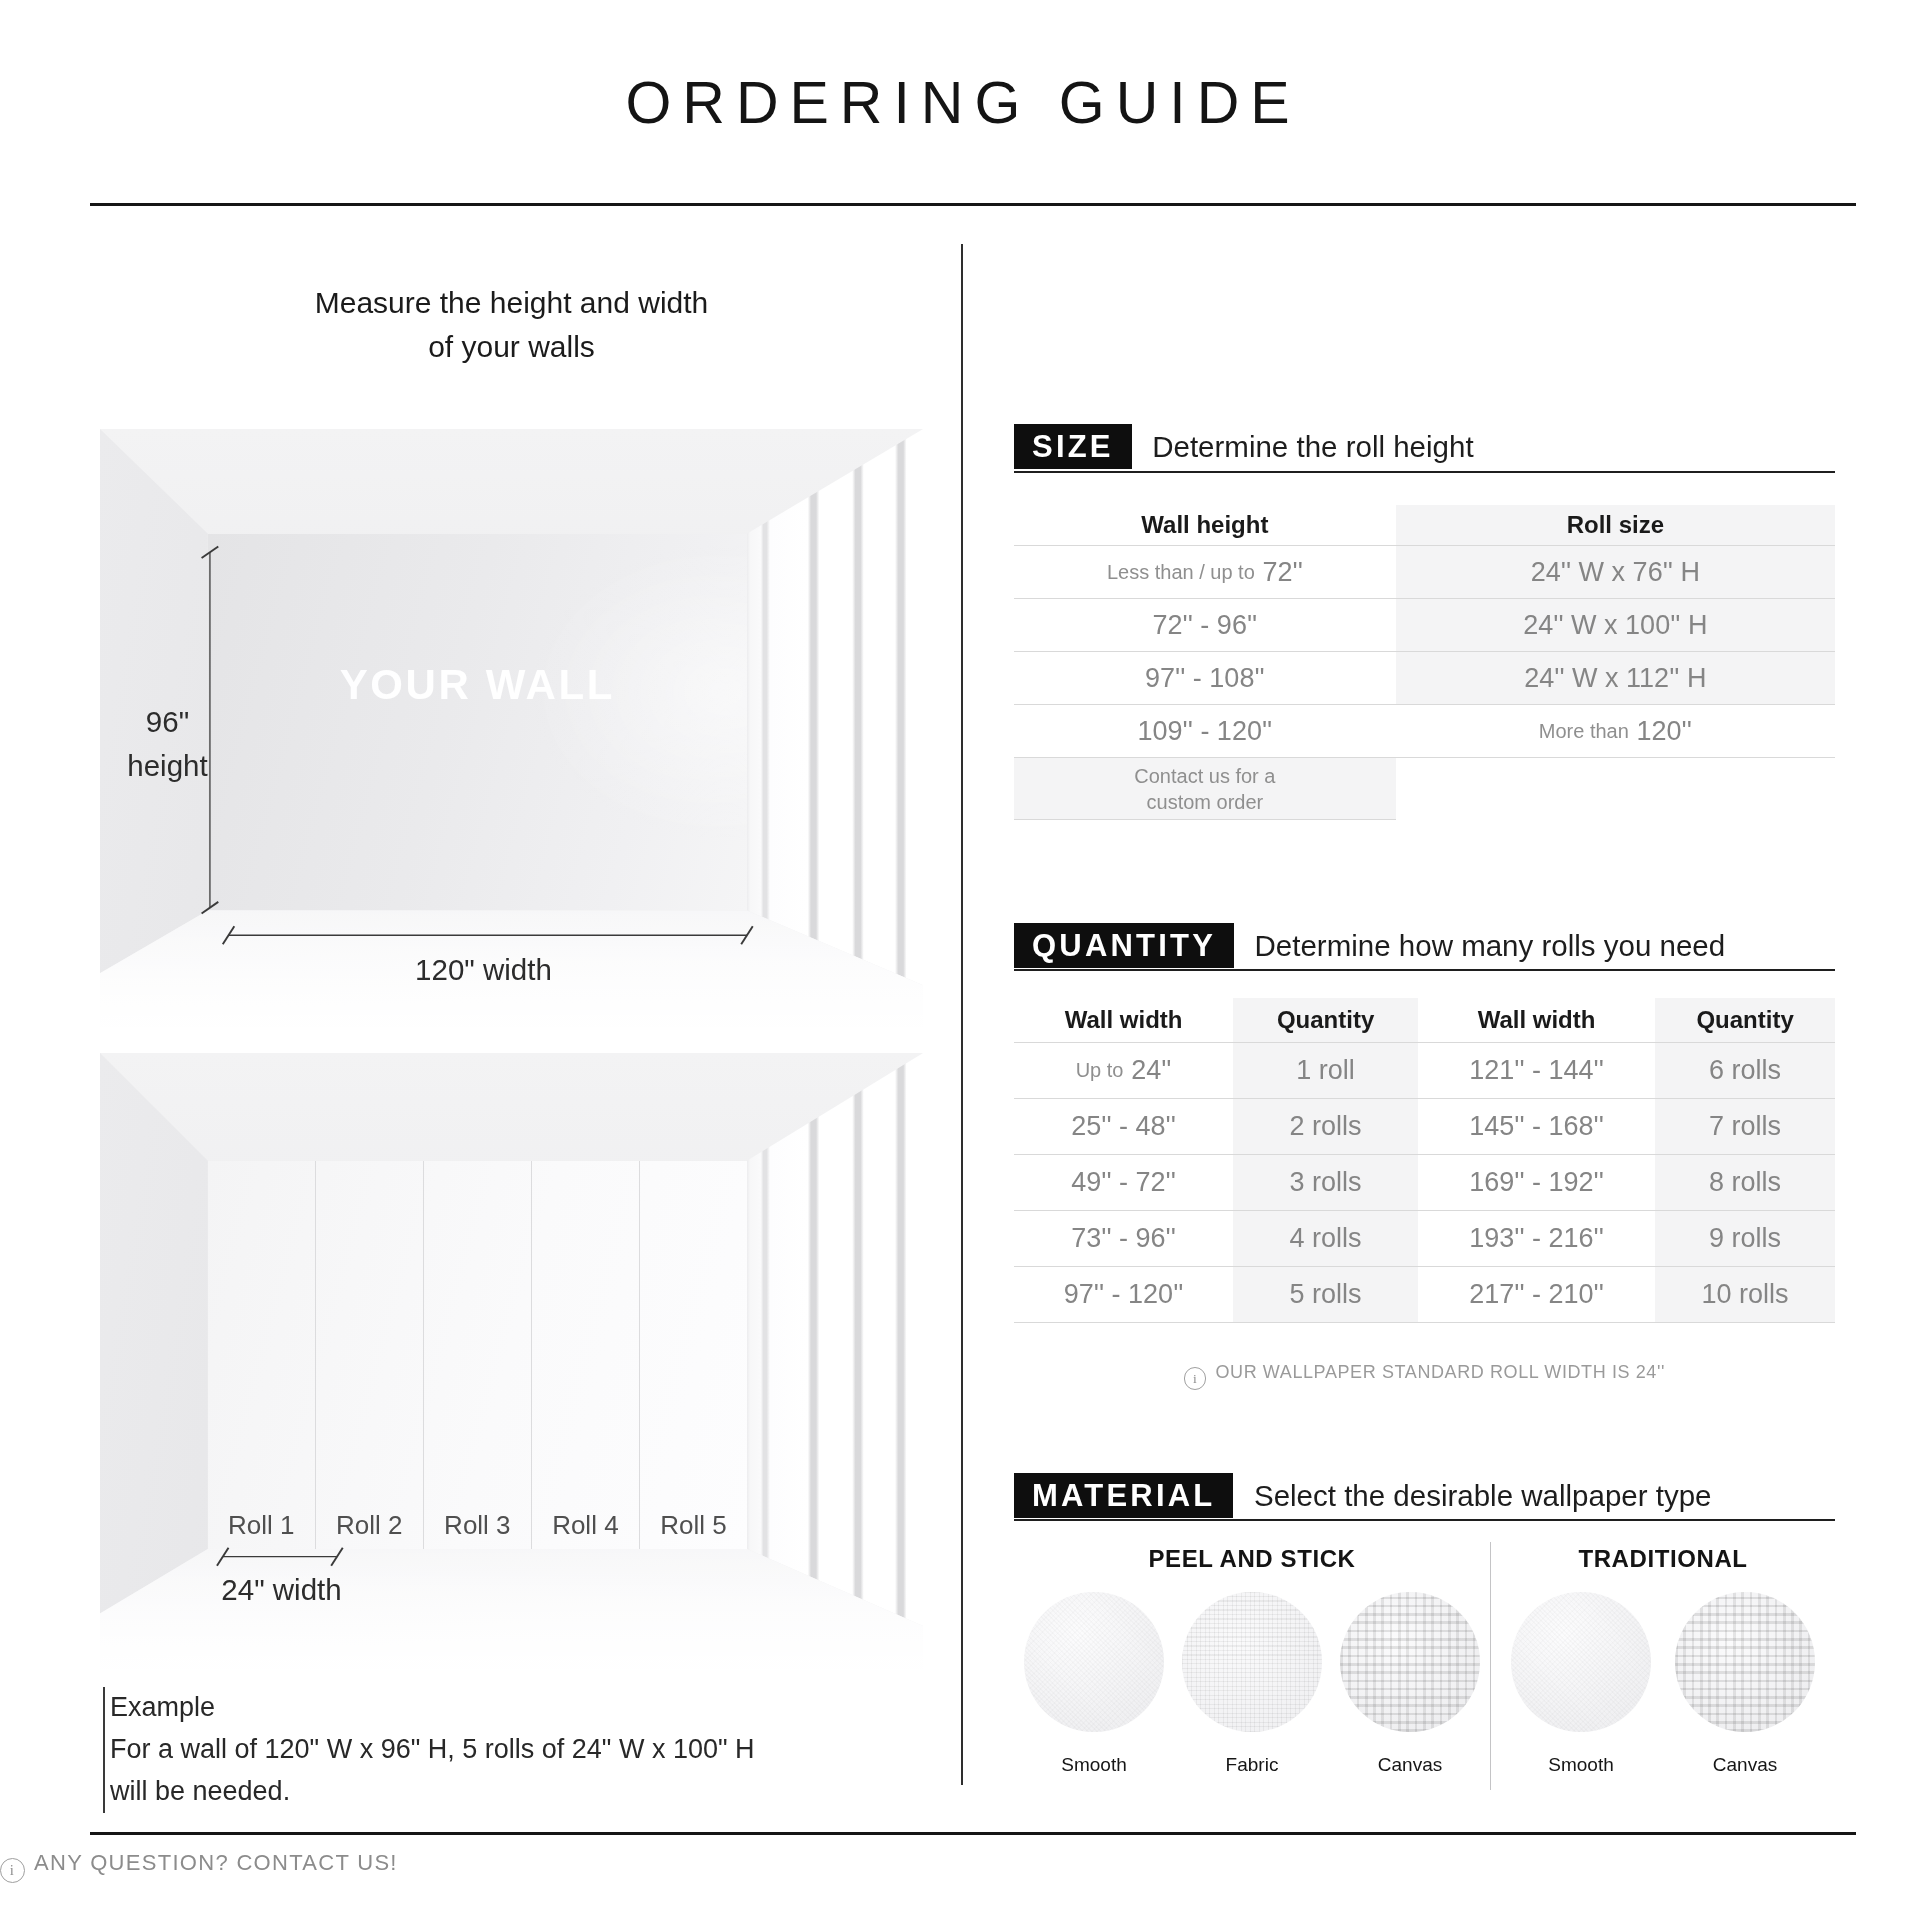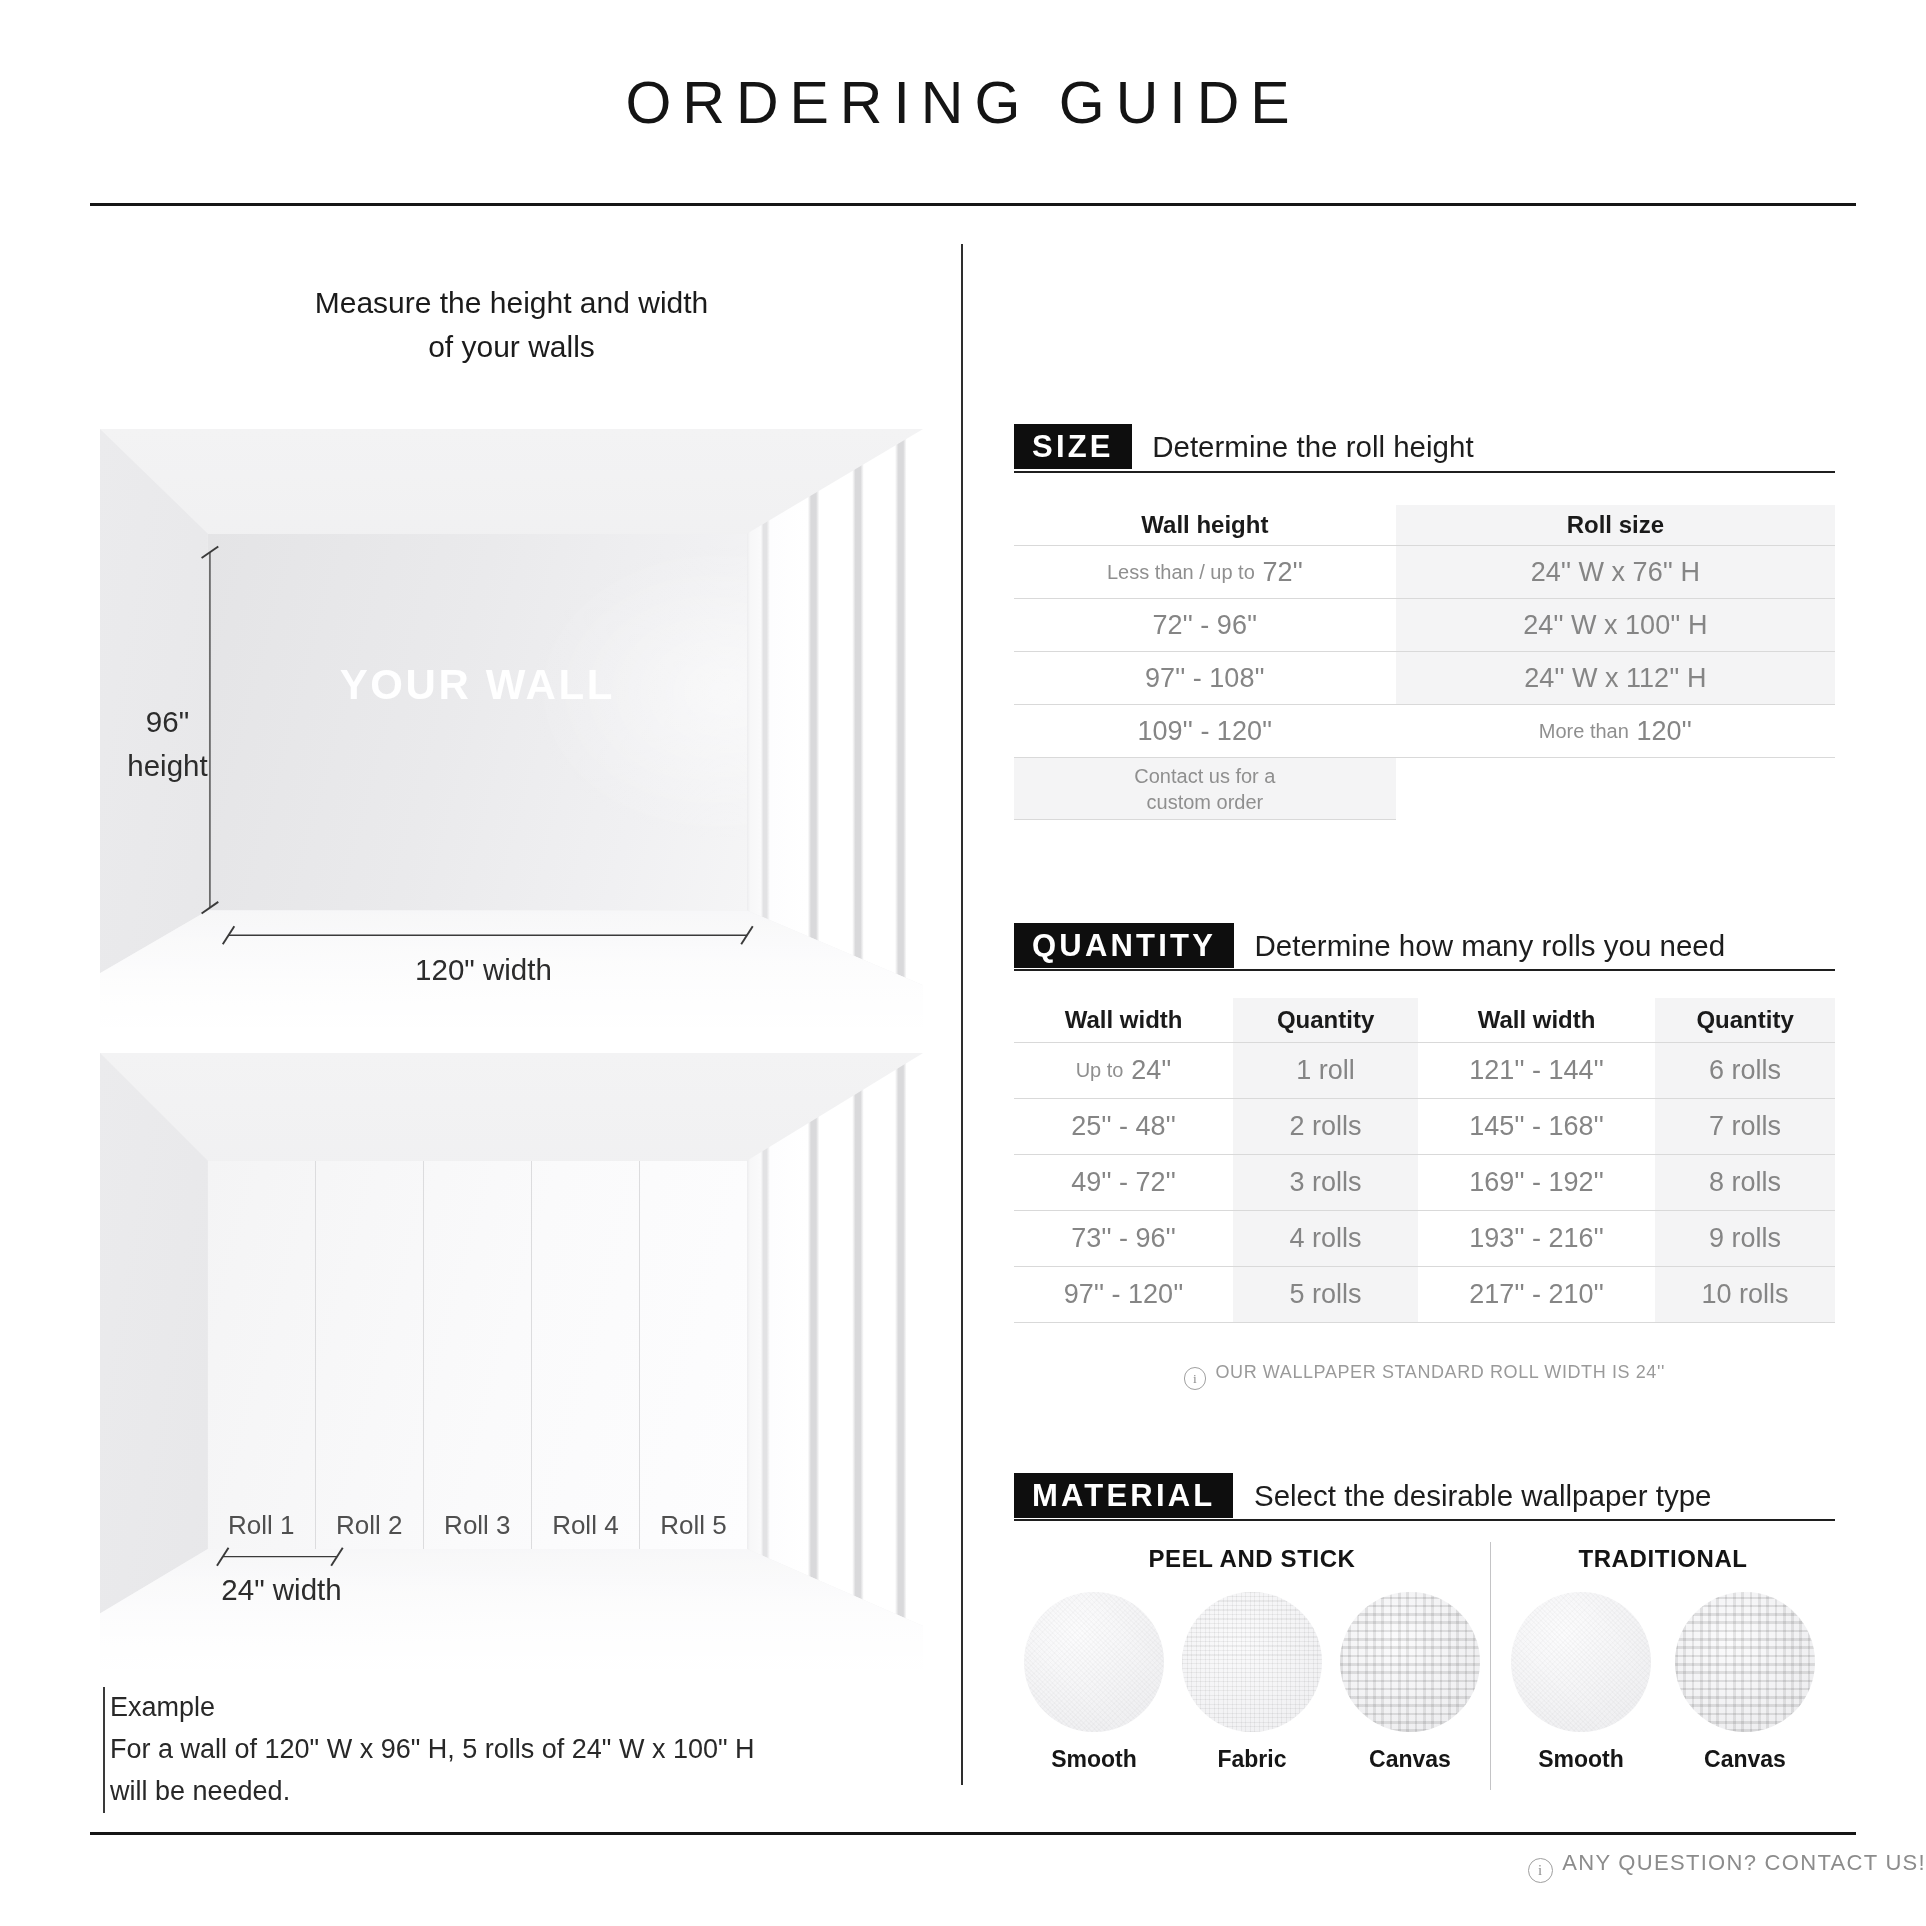--- a/index.html
+++ b/index.html
@@ -102,24 +102,24 @@
       repeating-linear-gradient(-45deg,rgba(0,0,0,0.014) 0 1.3px,transparent 1.3px 3.9px),
       radial-gradient(circle at 38% 30%,#fcfcfd,#f0f0f2 75%);}
   .tex-fabric{background:
       repeating-linear-gradient(0deg,rgba(0,0,0,0.055) 0 1.3px,transparent 1.3px 4.5px),
       repeating-linear-gradient(90deg,rgba(0,0,0,0.05) 0 1.3px,transparent 1.3px 4.5px),
       radial-gradient(circle at 40% 35%,#fafafb,#f1f1f3 75%);}
   .tex-canvas{background:
       repeating-linear-gradient(0deg,rgba(0,0,0,0.1) 0 2.6px,transparent 2.6px 8.3px),
       repeating-linear-gradient(90deg,rgba(0,0,0,0.085) 0 2.6px,transparent 2.6px 8.3px),
       radial-gradient(circle at 40% 35%,#fbfbfc,#eeeef0 78%);}
-  .mat-label{margin-top:14px;font-size:23px;font-weight:700;color:#161616;}
-
-  
-  .footer{left:0;top:1850px;width:1926px;text-align:right;font-size:22px;letter-spacing:1.3px;
+  .mat-label{margin-top:22px;font-size:19px;font-weight:400;color:#161616;}
+
+  
+  .footer{left:0;top:1850px;width:1926px;text-align:left;font-size:22px;letter-spacing:1.3px;
           color:#8c8c8c;}
   .footer .info-i{width:23px;height:23px;font-size:14.8px;}
 </style>
 </head>
 <body>
 
 <div id="canvas">
 
   <div class="abs page-title">ORDERING GUIDE</div>
   <div class="abs rule rule-top"></div>

